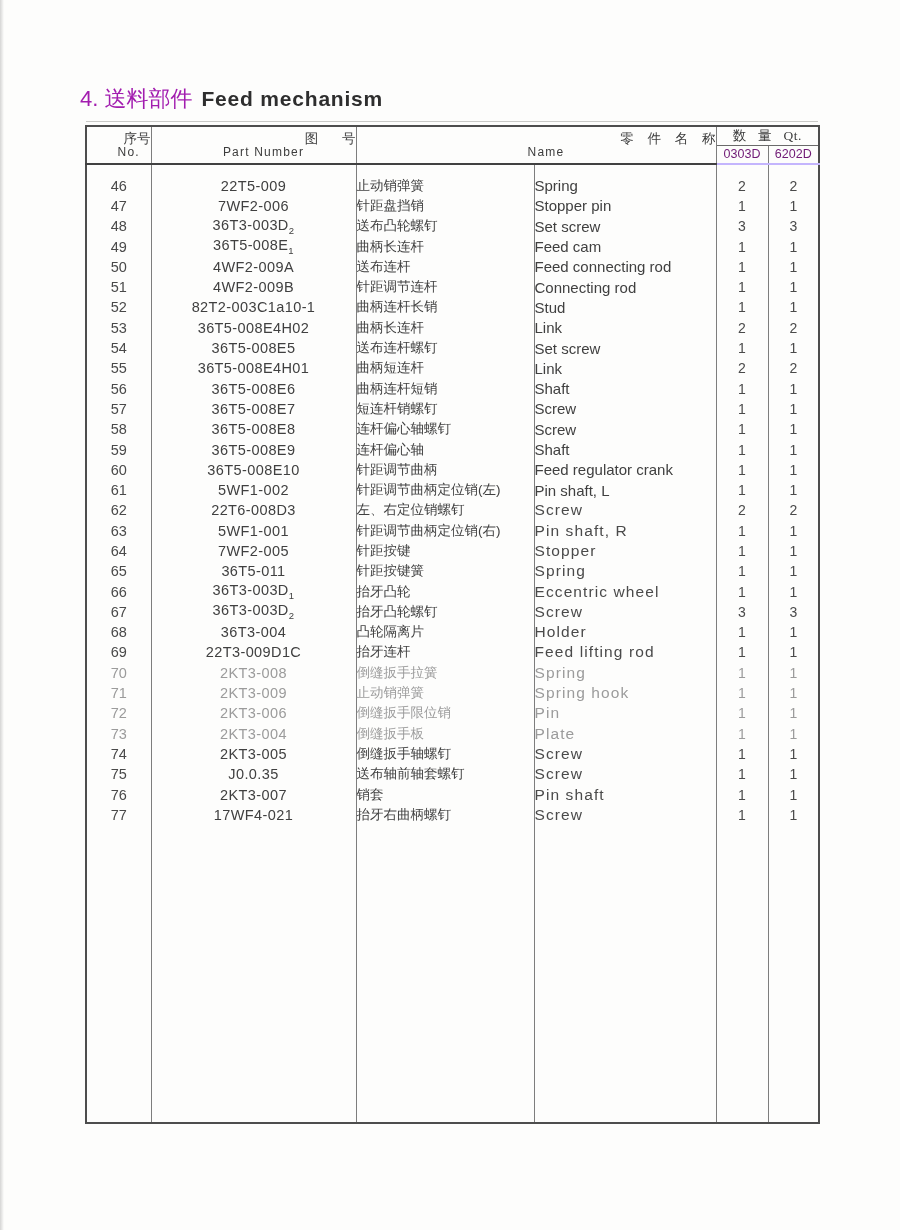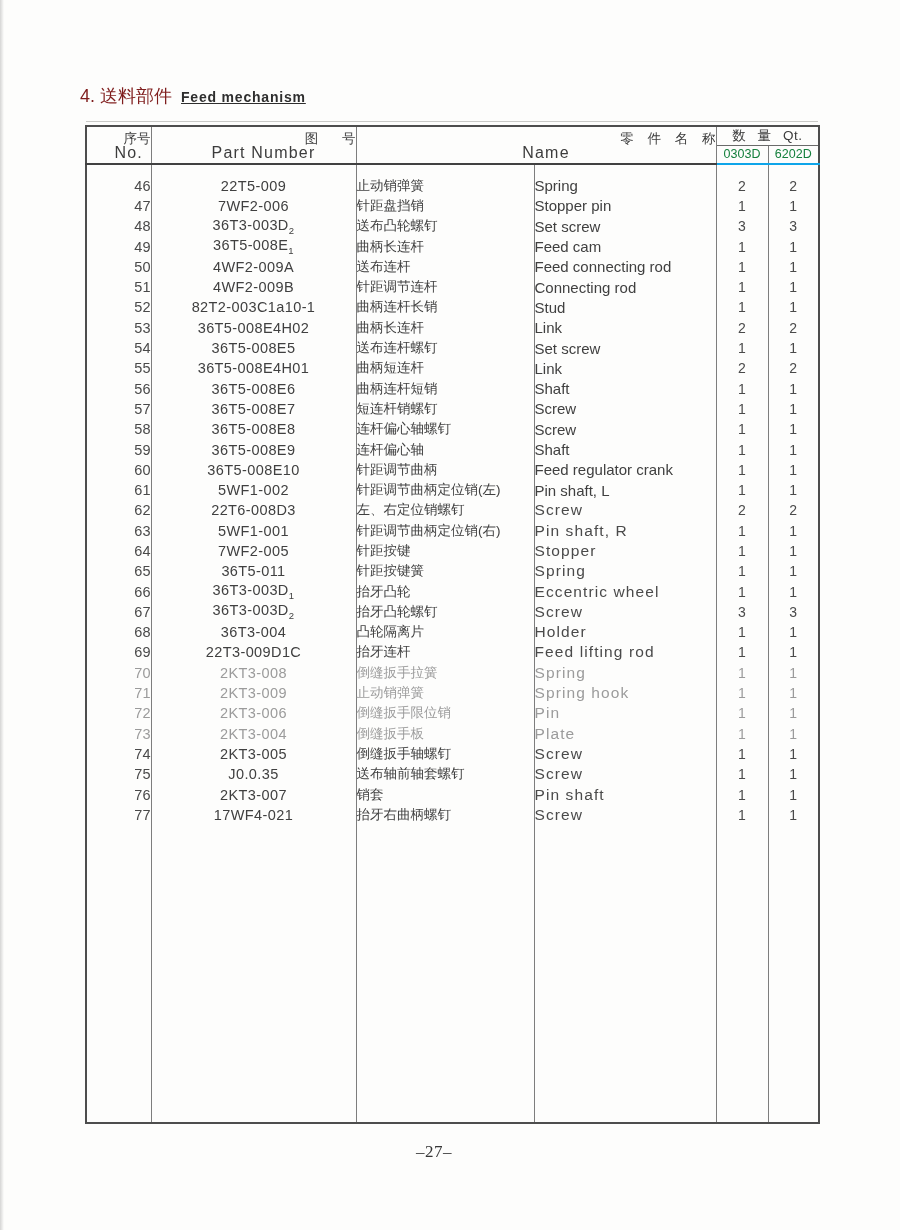--- a/index.html
+++ b/index.html
@@ -14,22 +14,22 @@
   
   .page::before {
     content:""; position:absolute; left:0; top:0; bottom:0; width:4px;
     background:linear-gradient(to right, rgba(110,110,110,.28), rgba(0,0,0,0));
     pointer-events:none;
   }
   
   .ghost-line { position:absolute; left:86px; top:121px; width:732px; height:1px; background:#c9c9c6; }
 
   .title { position:absolute; left:80px; top:84px; white-space:nowrap; }
-  .title .zh { font-size:18px; color:#7f1d1d;margin-top:36px; }
-  .title .en { font-size:14px; font-weight:bold; margin-left:9px; letter-spacing:.8px; color:#2e2e2e;text-decoration:underline; }
+  .title .zh { font-size:22px; color:#a21caf;margin-top:36px; }
+  .title .en { font-size:21px; font-weight:bold; margin-left:9px; letter-spacing:.8px; color:#2e2e2e; }
 
   table.parts {
     position:absolute; left:85px; top:125px;
     width:733px;
     border-collapse:collapse;
     table-layout:fixed;
   }
   table.parts { border:2px solid #4d4d4d; }
   table.parts th, table.parts td {
     border-right:1px solid #7d7d7d;
@@ -37,34 +37,34 @@
     overflow:visible; white-space:nowrap;
     font-weight:normal;
     vertical-align:middle;
   }
   table.parts th:last-child, table.parts td:last-child { border-right:none; }
 
   thead tr.h1 { height:17px; }
   thead tr.h2 { height:18px; }
   thead th { text-align:center; color:#3c3c3c; }
   thead .stack .l1 { font-size:13.5px; line-height:15px;text-align:right; }
-  thead .stack .l2 { font-size:16px; line-height:13px; letter-spacing:1.2px;padding-left:20px; }
+  thead .stack .l2 { font-size:12px; line-height:13px; letter-spacing:1.2px;padding-left:20px; }
   th.h-qty { border-bottom:1px solid #6a6a6a; font-size:13.5px; }
   th.h-qty .qzh { letter-spacing:4px; margin-right:8px; }
-  th.h-qty .qen { letter-spacing:.5px; }
-  thead tr.h2 th { font-size:12.5px; border-bottom:2px solid #0ea5e9; color:#15803d; }
+  th.h-qty .qen { letter-spacing:.5px;font-family:Liberation Serif, serif; }
+  thead tr.h2 th { font-size:12.5px; border-bottom:2px solid #c4b5fd; color:#701a75; }
   thead th.h-no, thead th.h-part, thead th.h-name { border-bottom:2px solid #414141; }
   .sp-wide { letter-spacing:10px; margin-right:-10px; }
   .sp-med  { letter-spacing:5px;  margin-right:-5px; }
 
   tbody tr.spacer { height:12px; }
   tbody tr.part-row { height:20.3px; }
   tbody tr.filler { height:298px; }
 
-  td.no   { text-align:right; font-size:14.5px; color:#494949; }
+  td.no   { text-align:center; font-size:14.5px; color:#494949; }
   td.part { padding-left:18px; font-size:14.5px; letter-spacing:.4px;text-align:center; }
   td.part sub { font-size:9.5px; }
   td.zh   { padding-left:12px; font-size:13.5px; }
   td.en   { padding-left:14px; font-size:15px; }
   td.q1, td.q2 { text-align:center; font-size:14px; color:#4a4a4a; }
 
   
   tbody tr:nth-child(n+18) td.en { letter-spacing:1.1px; font-size:15.5px; color:#4a4a4a; }
   
   tbody tr:nth-child(n+26):nth-child(-n+29) td { color:#9b9b9b; }
@@ -394,15 +394,14 @@
         <td class="no"></td>
           <td class="part"></td>
           <td class="zh"></td>
           <td class="en"></td>
           <td class="q1"></td>
           <td class="q2"></td>
       </tr>
     </tbody>
   </table>
 
-  <div class="footer">–27–</div>
 
 </div>
 
 </body></html>

